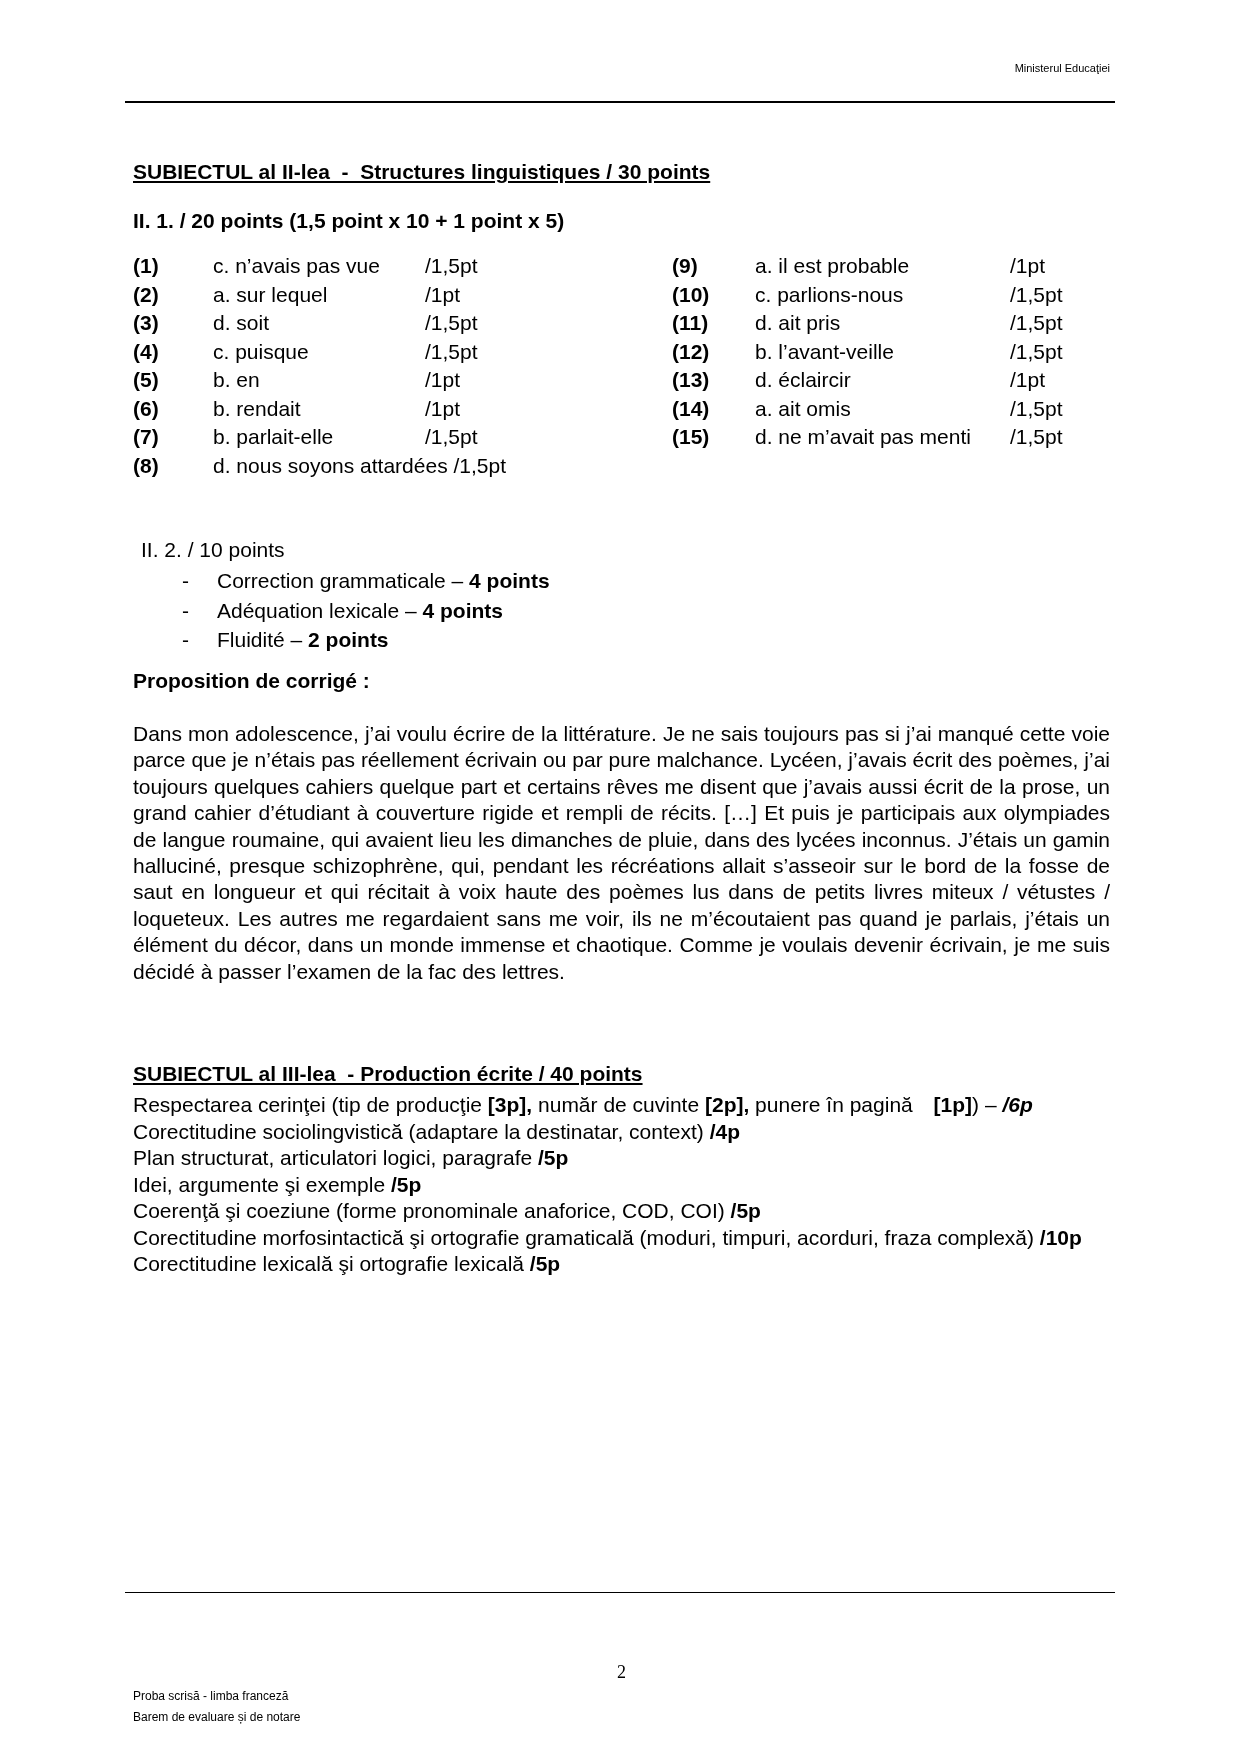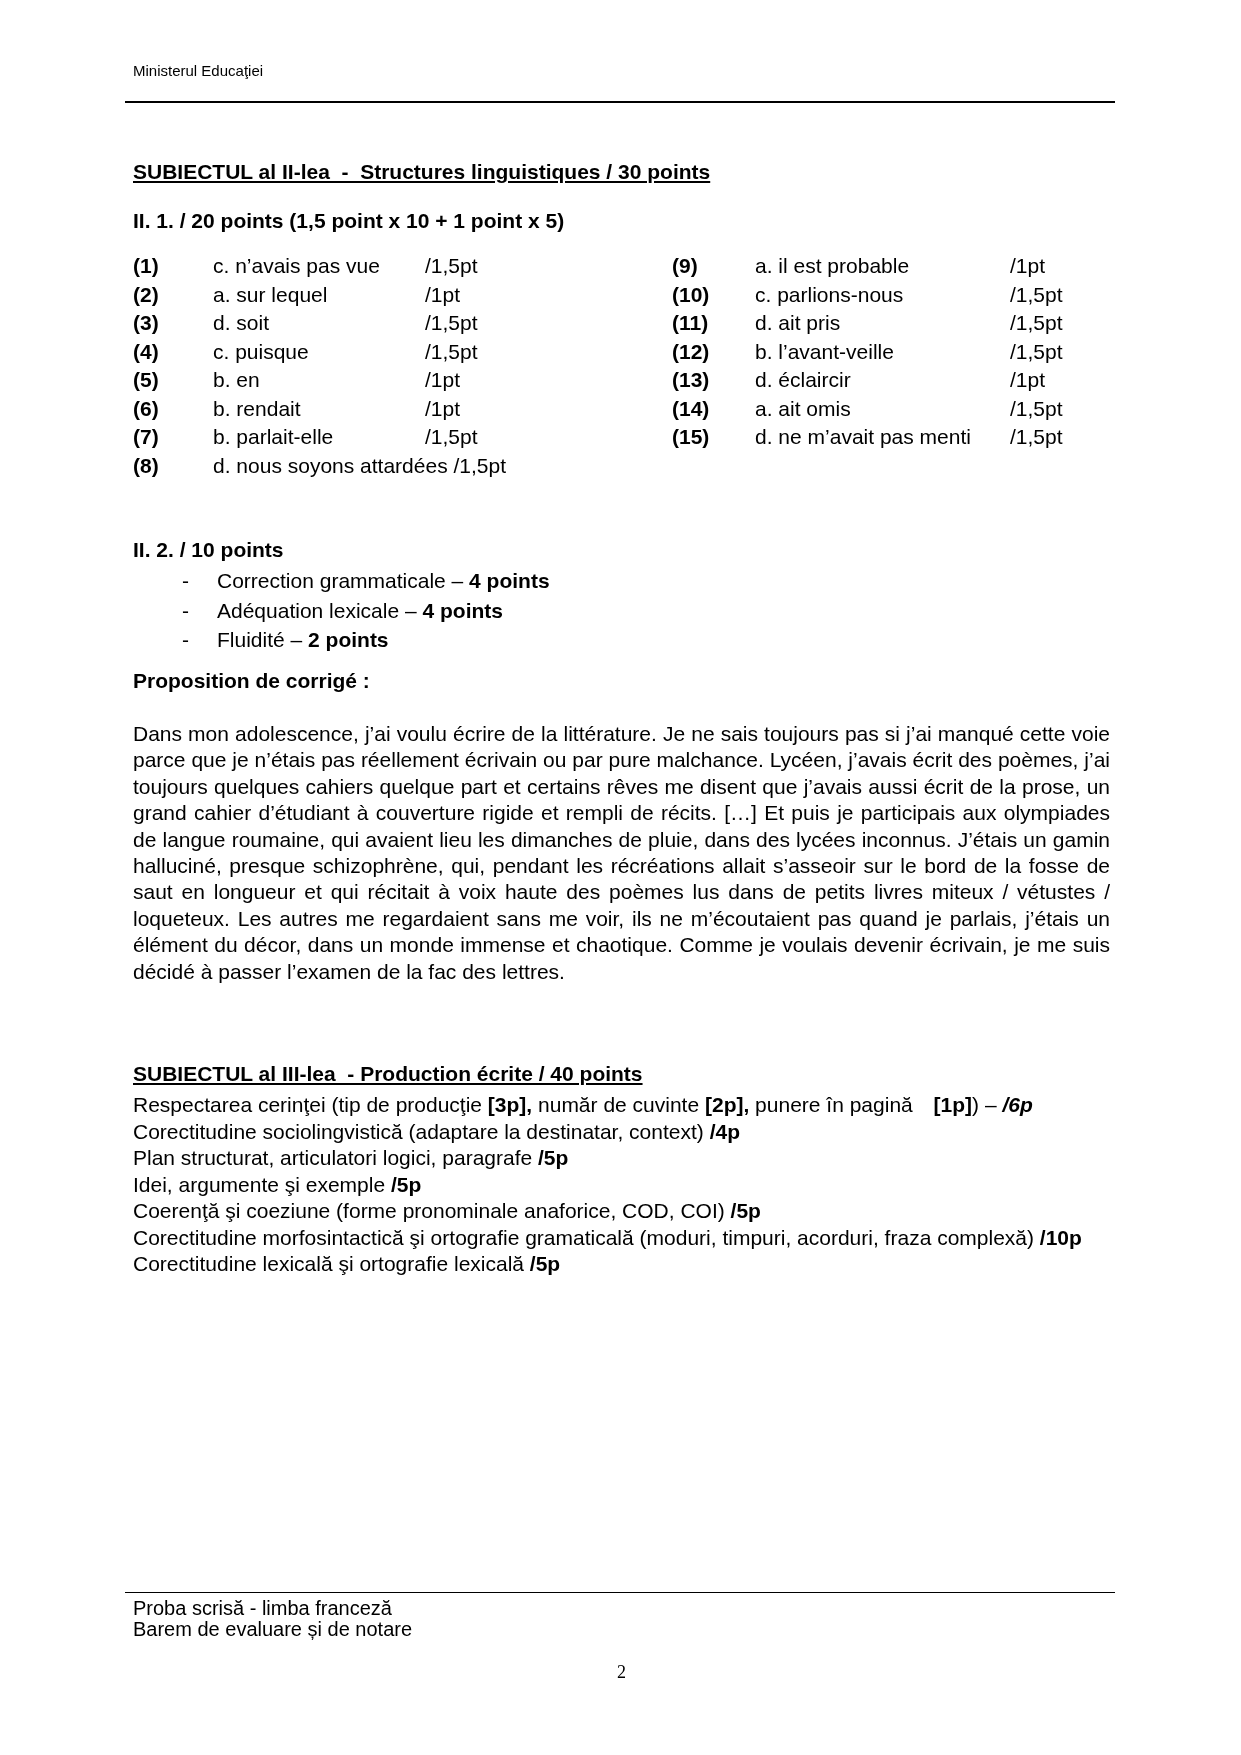--- a/index.html
+++ b/index.html
@@ -5,48 +5,48 @@
   * { margin:0; padding:0; box-sizing:border-box; }
   html,body { background:#ffffff; }
   body {
     width:1241px; height:1755px; position:relative;
     color:#000; font-family:"Liberation Sans", sans-serif;
     font-size:21px;
   }
   .abs { position:absolute; }
   .bold { font-weight:bold; }
 
-  .ministry { top:62px; left:133px; width:977px; text-align:left; font-size:15px; }
+  .ministry { top:62px; left:133px; width:977px; text-align:right; font-size:11px; }
   .rule-top { top:101px; left:125px; width:990px; border-top:2px solid #000; }
 
   .sec2-title { top:160px; left:133px; font-weight:bold; text-decoration:underline; white-space:pre-wrap; }
   .part1-heading { top:209px; left:133px; font-weight:bold; white-space:pre-wrap; }
 
   .answers { top:252px; left:133px; width:977px; display:flex; line-height:28.5px; }
   .col-left { width:539px; flex:none; }
   .col-right { flex:1; }
   .ans-row { display:flex; }
   .ans-num { width:52px; flex:none; font-weight:bold; }
   .col-right .ans-num { width:55px; }
   .ans-txt { min-width:212px; white-space:pre;margin-left:28px; }
   .col-right .ans-txt { min-width:255px; }
 
-  .part2-heading { top:538px; left:133px; font-weight:bold; white-space:pre-wrap; }
+  .part2-heading { top:538px; left:141px; font-weight:normal; white-space:pre-wrap; }
   .criteria { top:566px; left:133px; width:977px; line-height:29.5px; }
   .crit-row { display:flex; }
   .crit-dash { margin-left:49px; width:35px; flex:none; }
 
   .prop-heading { top:669px; left:133px; font-weight:bold; white-space:pre-wrap; }
   .paragraph { top:721px; left:133px; width:977px; line-height:26.4px; text-align:justify; }
 
   .sec3-title { top:1062px; left:133px; font-weight:bold; text-decoration:underline; white-space:pre-wrap;text-align:center; }
   .sec3-lines { top:1092px; left:133px; width:977px; line-height:26.55px; text-align:justify; }
 
   .footer-rule { top:1592px; left:125px; width:990px; border-top:1.5px solid #000; }
-  .footer-text { top:1598px; left:133px; width:977px; font-size:20px; line-height:20.5px; }
+  .footer-text { top:1686px; left:133px; width:977px; font-size:12px; line-height:20.5px; }
   .page-num { top:1662px; left:133px; width:977px; text-align:center;
               font-family:"Liberation Serif", serif; font-size:18px; }
 </style>
 </head>
 <body>
 
 <div class="abs ministry">Ministerul Educaţiei</div>
 <div class="abs rule-top"></div>
 
 <div class="abs sec2-title">SUBIECTUL al II-lea  -  Structures linguistiques / 30 points</div>

